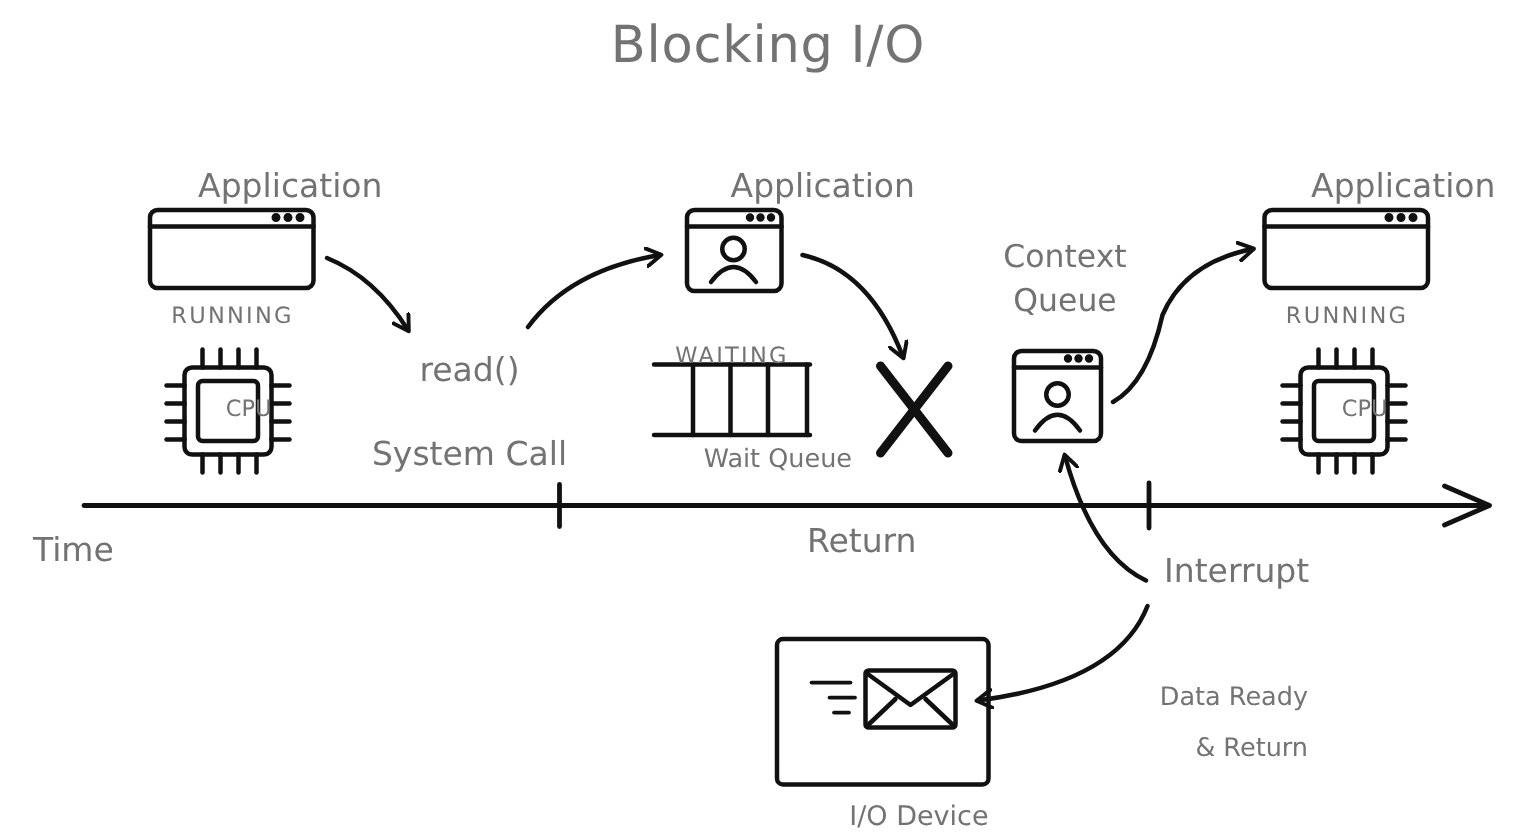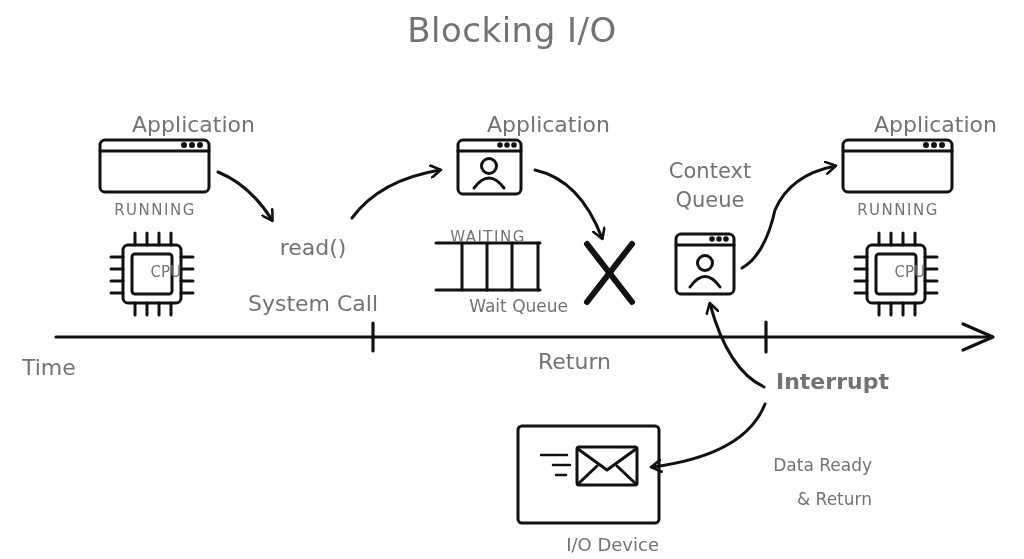--- a/index.html
+++ b/index.html
@@ -166,18 +166,18 @@
 <div class="lbl mid" style="left:630px; top:160px; width:160px; font-size:21px;">Context</div>
 <div class="lbl mid" style="left:630px; top:189px; width:160px; font-size:21px;">Queue</div>
 
 <div class="lbl app" style="left:797px; top:97px;">Application</div>
 <div class="lbl state" style="left:818px; top:202px;">RUNNING</div>
 <div class="lbl small" style="left:867px; top:264px; width:58px; font-size:15px;">CPU</div>
 
 <div class="lbl mid" style="left:22px; top:356px;">Time</div>
 <div class="lbl mid" style="left:538px; top:350px;">Return</div>
 
-<div class="lbl mid" style="left:776px; top:370px;font-weight:bold;">Interrupt</div>
+<div class="lbl mid" style="left:776px; top:370px;">Interrupt</div>
 
 <div class="lbl small" style="left:518px; top:495px; width:141px; font-size:18px;margin-top:40px;">I/O Device</div>
 
 <div class="lbl small" style="left:712px; top:456px; width:160px;">Data Ready</div>
 <div class="lbl small" style="left:712px; top:480px; width:160px;margin-top:10px;">&amp; Return</div>
 
 </body></html>

